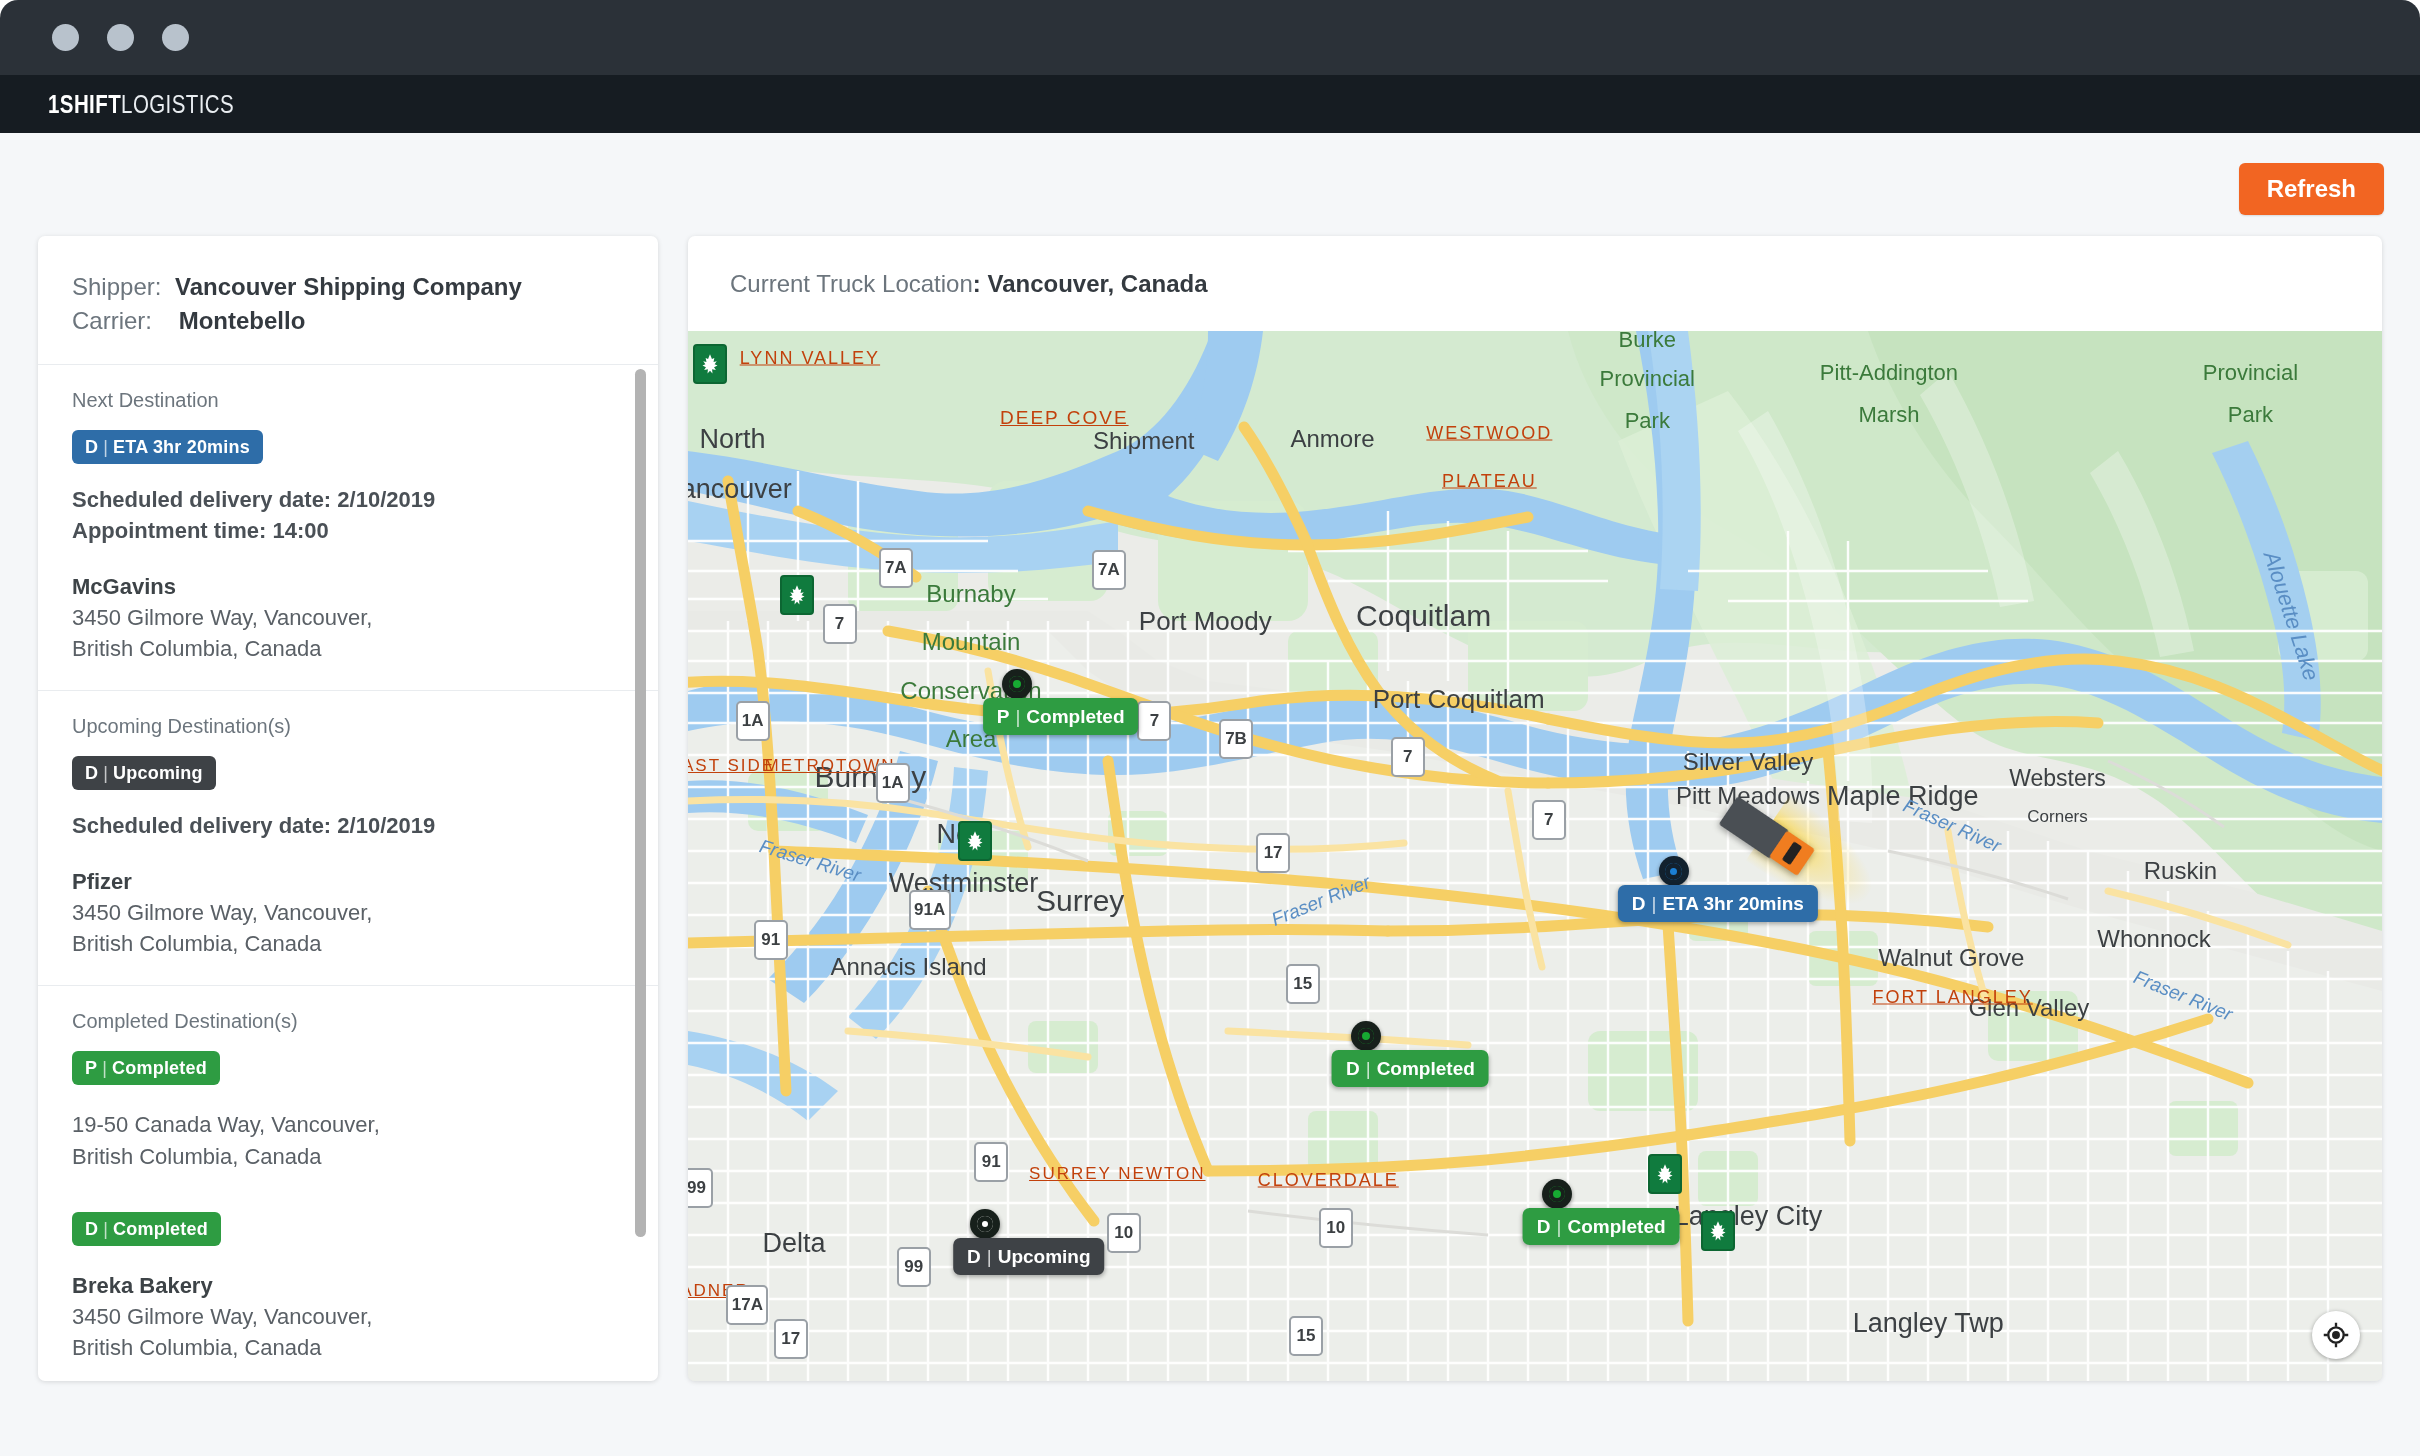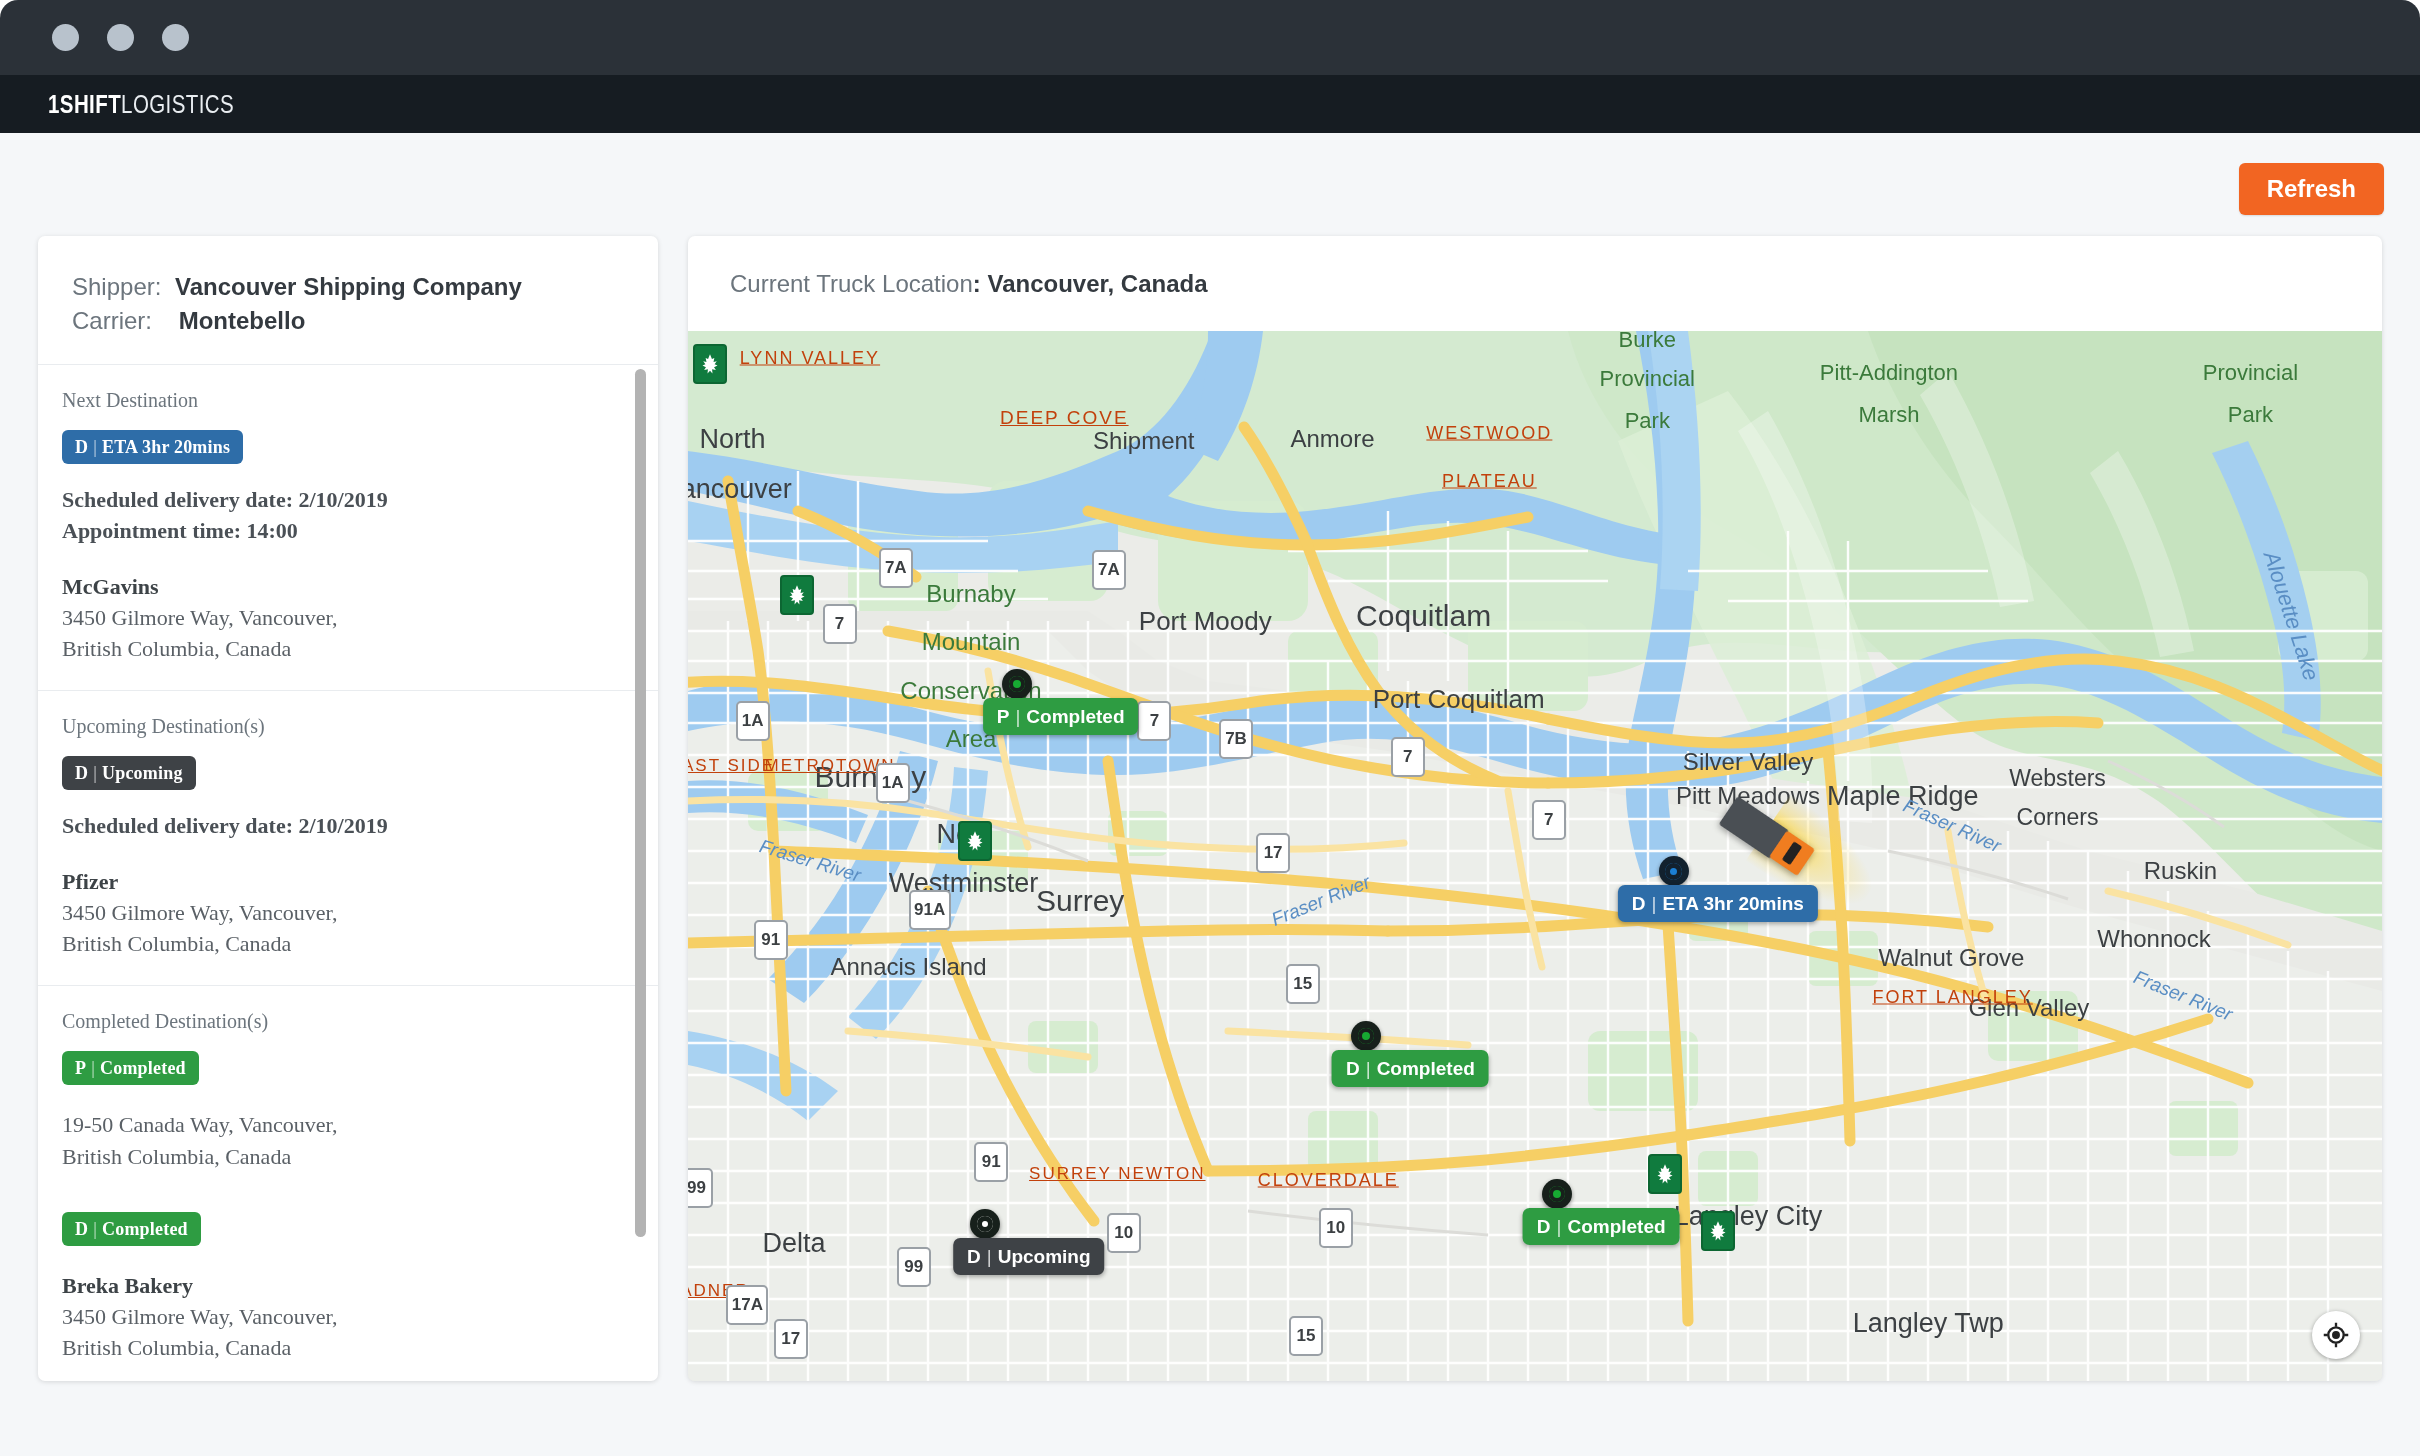--- a/index.html
+++ b/index.html
@@ -113,23 +113,22 @@
   .side-body {
     position: relative;
     flex: 1;
     overflow: hidden;
   }
   .scroll-area {
     position: absolute; inset: 0;
     overflow: hidden;
   }
   .sec {
-    padding: 24px 34px 26px 24px;
+    padding: 24px 34px 26px 34px;
     border-bottom: 1px solid #e9ecef;
-    font-family: Liberation Serif, serif;
   }
   .sec:last-child { border-bottom: none; }
   .sec-title {
     font-size: 20px;
     color: #6c757d;
     margin-bottom: 18px;
     font-weight: 400;
   }
   .badge {
     display: inline-block;
@@ -647,21 +646,21 @@
               <div class="mlabel city" style="left: 517.28px; top: 289.5px; font-size: 26px;">Port Moody</div>
               <div class="mlabel city" style="left: 735.64px; top: 285px; font-size: 30px;">Coquitlam</div>
               <div class="mlabel city" style="left: 770.62px; top: 367.5px; font-size: 26px;">Port Coquitlam</div>
               <div class="mlabel city" style="left: 1060px; top: 430.5px; font-size: 24px;">Silver Valley</div>
               <div class="mlabel city" style="left: 182.32px; top: 445.5px; font-size: 30px;">Burnaby</div>
               <div class="mlabel nbhd" style="left: 33.92px; top: 435px; font-size: 17px;">EAST SIDE</div>
               <div class="mlabel nbhd" style="left: 142.04px; top: 435px; font-size: 17px;">METROTOWN</div>
               <div class="mlabel city" style="left: 1060px; top: 465px; font-size: 24px;">Pitt Meadows</div>
               <div class="mlabel city" style="left: 1214.76px; top: 465px; font-size: 27px;">Maple Ridge</div>
               <div class="mlabel city" style="left: 1369.52px; top: 447px; font-size: 23px;">Websters</div>
-              <div class="mlabel city" style="left: 1369.52px; top: 486px; font-size: 23px;">Corners</div>
+              <div class="mlabel city" style="left: 1369.52px; top: 486px; font-size: 17px;">Corners</div>
               <div class="mlabel city" style="left: 275.6px; top: 502.5px; font-size: 27px;">New</div>
               <div class="mlabel city" style="left: 275.6px; top: 552px; font-size: 27px;">Westminster</div>
               <div class="mlabel city" style="left: 392.2px; top: 570px; font-size: 30px;">Surrey</div>
               <div class="mlabel city" style="left: 1492.48px; top: 540px; font-size: 24px;">Ruskin</div>
               <div class="mlabel water" style="left: 121.9px; top: 529.5px; font-size: 19px; transform: translate(-50%, -50%) rotate(17deg);">Fraser River</div>
               <div class="mlabel water" style="left: 632.82px; top: 570px; font-size: 19px; transform: translate(-50%, -50%) rotate(-22deg);">Fraser River</div>
               <div class="mlabel water" style="left: 1263.52px; top: 495px; font-size: 19px; transform: translate(-50%, -50%) rotate(24deg);">Fraser River</div>
               <div class="mlabel water" style="left: 1494.6px; top: 664.5px; font-size: 19px; transform: translate(-50%, -50%) rotate(22deg);">Fraser River</div>
               <div class="mlabel city" style="left: 1465.98px; top: 607.5px; font-size: 24px;">Whonnock</div>
               <div class="mlabel city" style="left: 1340.9px; top: 676.5px; font-size: 24px;">Glen Valley</div>

